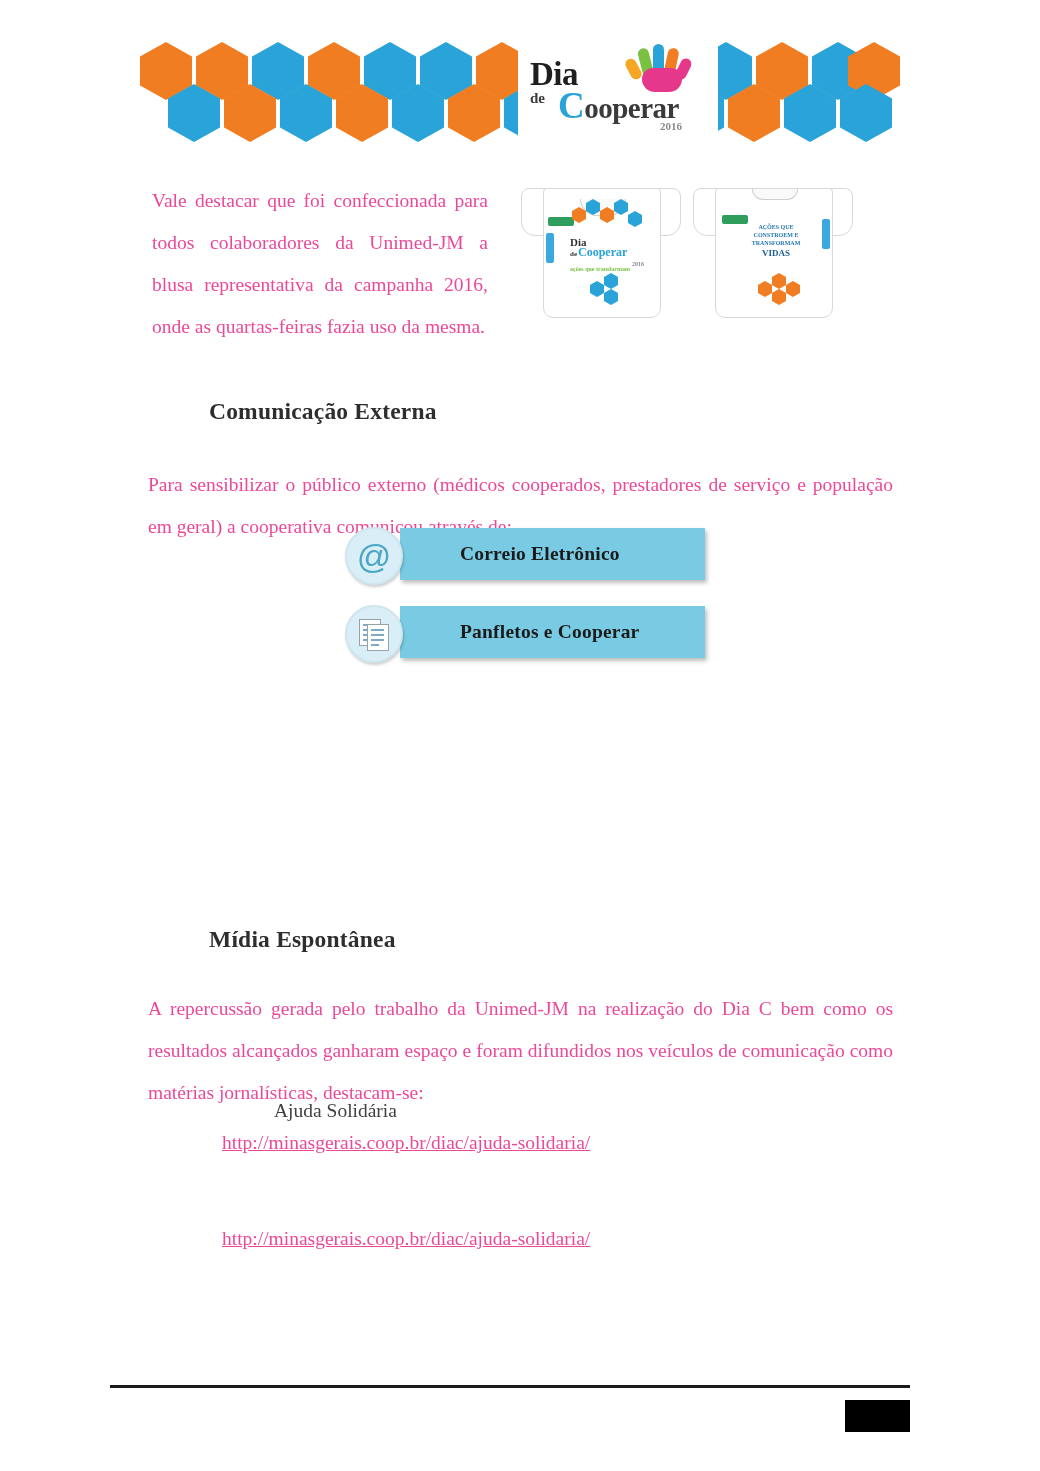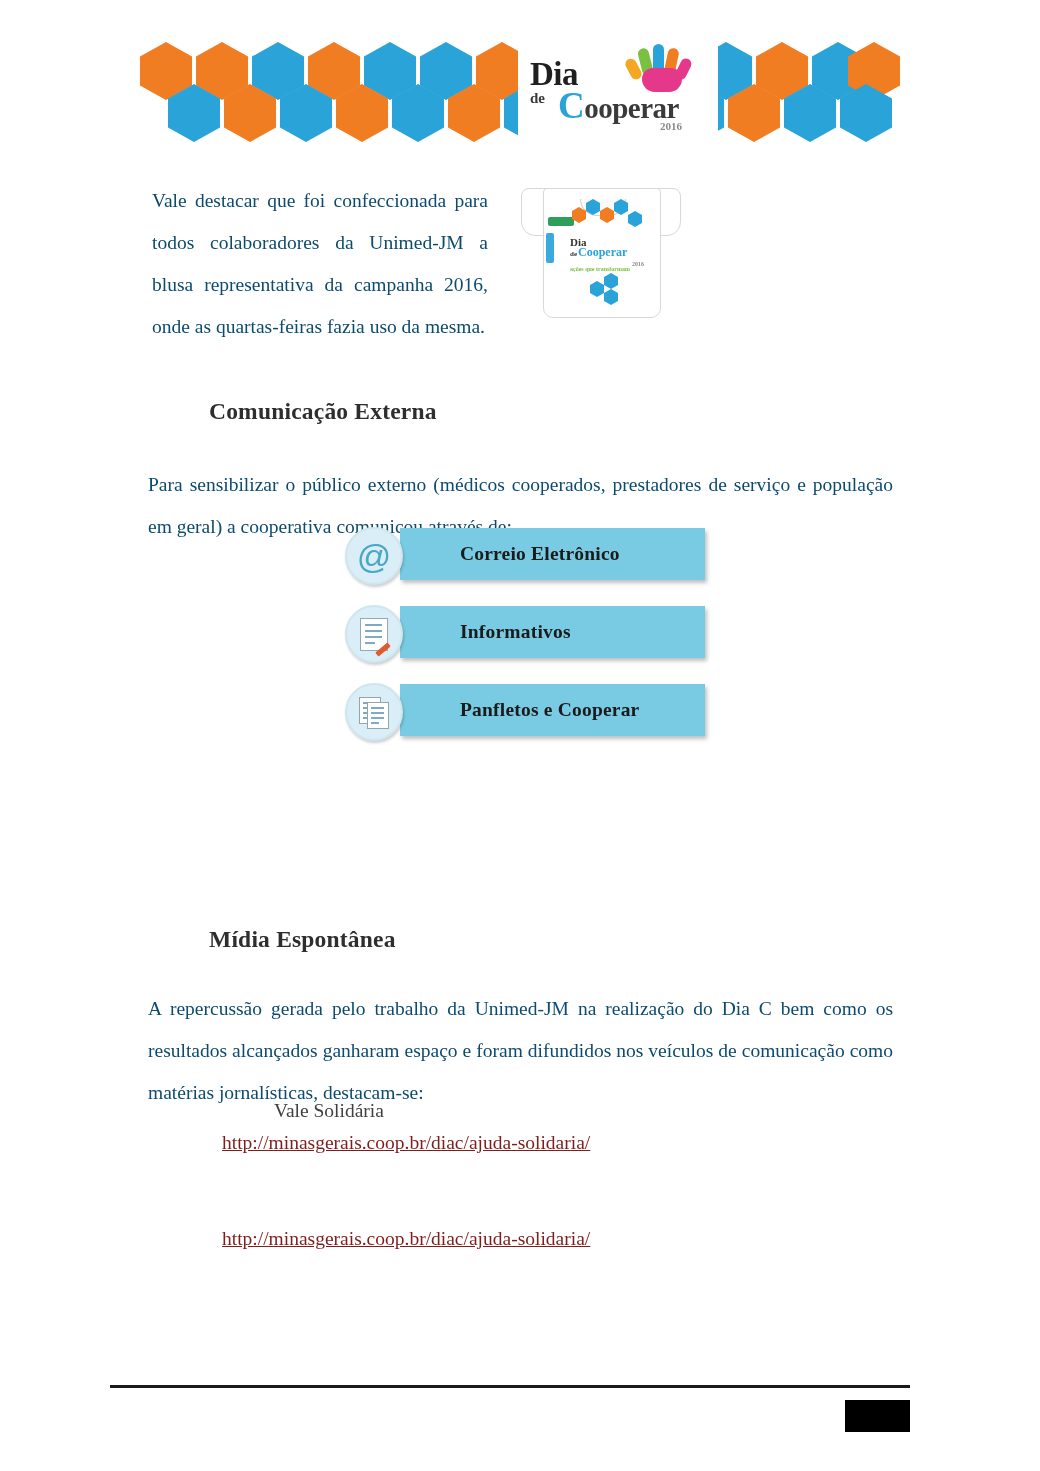--- a/index.html
+++ b/index.html
@@ -102,21 +102,21 @@
     background: #e6388a;
     border-radius: 12px 12px 14px 14px;
   }
 
   
   .para {
     position: absolute;
     font-size: 19.5px;
     line-height: 42px;
     text-align: justify;
-    color: #0c4a6e;
+    color: #ec4899;
   }
   .para-intro {
     top: 160px;
     left: 152px;
     width: 336px;
   }
   .heading {
     position: absolute;
     font-size: 23.5px;
     font-weight: bold;
@@ -310,21 +310,21 @@
   .link-block { position: absolute; left: 222px; width: 700px; }
   .link-title {
     font-size: 19.5px;
     color: #3f3f3f;
     margin-left: 52px;
     margin-bottom: 10px;
   }
   .link-url {
     display: block;
     font-size: 19.5px;
-    color: #7f1d1d;
+    color: #ec4899;
     text-decoration: underline;
     margin-bottom: 8px;
   }
   .link-date {
     font-size: 19.5px;
     color: #3f3f3f;
   }
   .block-1 { top: 1100px; }
   .block-2 { top: 1228px; }
 
@@ -421,51 +421,54 @@
       <div class="mini-logo" style="left:34px; top:58px; font-size:12px; color:#29a3d8;">Cooperar</div>
       <div class="mini-logo" style="left:88px; top:70px; font-size:6px; color:#888;">2016</div>
       <div class="shirt-txt" style="left:26px; top:76px; width:60px; color:#7ac143;">ações que
 transformam</div>
       <div class="shirt-hex" style="left:46px; top:92px; background:#29a3d8;"></div>
       <div class="shirt-hex" style="left:60px; top:84px; background:#29a3d8;"></div>
       <div class="shirt-hex" style="left:60px; top:100px; background:#29a3d8;"></div>
     </div>
   </div>
 
+  <div class="shirt" style="left:172px;">
+    <div class="sleeve left"></div>
+    <div class="sleeve right"></div>
+    <div class="shirt-body">
+      <div class="collar" style="left:36px; top:0px; height:10px;"></div>
+      <div class="tag" style="left:6px; top:26px;"></div>
+      <div class="side-strip" style="right:2px; top:30px;"></div>
+      <div class="shirt-txt" style="left:28px; top:34px; width:64px;">AÇÕES QUE</div>
+      <div class="shirt-txt" style="left:28px; top:42px; width:64px;">CONSTROEM E</div>
+      <div class="shirt-txt" style="left:28px; top:50px; width:64px;">TRANSFORMAM</div>
+      <div class="shirt-txt" style="left:28px; top:60px; width:64px; font-size:9px; color:#1a5f96;">VIDAS</div>
+      <div class="shirt-hex" style="left:42px; top:92px; background:#f07d22;"></div>
+      <div class="shirt-hex" style="left:56px; top:84px; background:#f07d22;"></div>
+      <div class="shirt-hex" style="left:70px; top:92px; background:#f07d22;"></div>
+      <div class="shirt-hex" style="left:56px; top:100px; background:#f07d22;"></div>
+    </div>
+  </div>
 </div>
 
 <h2 class="heading h-comunicacao">Comunicação Externa</h2>
 <p class="para para-externa">Para sensibilizar o público externo (médicos cooperados, prestadores de serviço e população em geral) a cooperativa comunicou através de:</p>
 
 <div class="channels">
 
   <div class="channel">
     <div class="channel-bar">
       <span class="channel-label">Correio Eletrônico</span>
     </div>
     <div class="channel-icon">
       <span class="at-glyph">@</span>
     </div>
   </div>
 
 
-  <div class="channel">
-    <div class="channel-bar">
-      <span class="channel-label">Informativos</span>
-    </div>
-    <div class="channel-icon">
-      <div class="doc-icon">
-        <div class="line" style="top:5px;"></div>
-        <div class="line" style="top:11px;"></div>
-        <div class="line" style="top:17px;"></div>
-        <div class="line" style="top:23px; width:10px;"></div>
-        <div class="pencil"></div>
-      </div>
-    </div>
-  </div>
 
   <div class="channel">
     <div class="channel-bar">
       <span class="channel-label">Panfletos e Cooperar</span>
     </div>
     <div class="channel-icon">
       <div class="papers">
         <div class="sheet" style="left:0; top:0;">
           <div class="l" style="top:4px;"></div>
             <div class="l" style="top:9px;"></div>
@@ -481,21 +484,21 @@
       </div>
     </div>
   </div>
 
 </div>
 
 <h2 class="heading h-midia">Mídia Espontânea</h2>
 <p class="para para-repercussao">A repercussão gerada pelo trabalho da Unimed-JM na realização do Dia C bem como os resultados alcançados ganharam espaço e foram difundidos nos veículos de comunicação como matérias jornalísticas, destacam-se:</p>
 
 <div class="link-block block-1">
-  <div class="link-title">Vale Solidária</div>
+  <div class="link-title">Ajuda Solidária</div>
   <a class="link-url" href="#">http://minasgerais.coop.br/diac/ajuda-solidaria/</a>
 </div>
 
 <div class="link-block block-2">
   <a class="link-url" href="#">http://minasgerais.coop.br/diac/ajuda-solidaria/</a>
 </div>
 
 <div class="footer-rule"></div>
 <div class="footer-box"></div>
 

